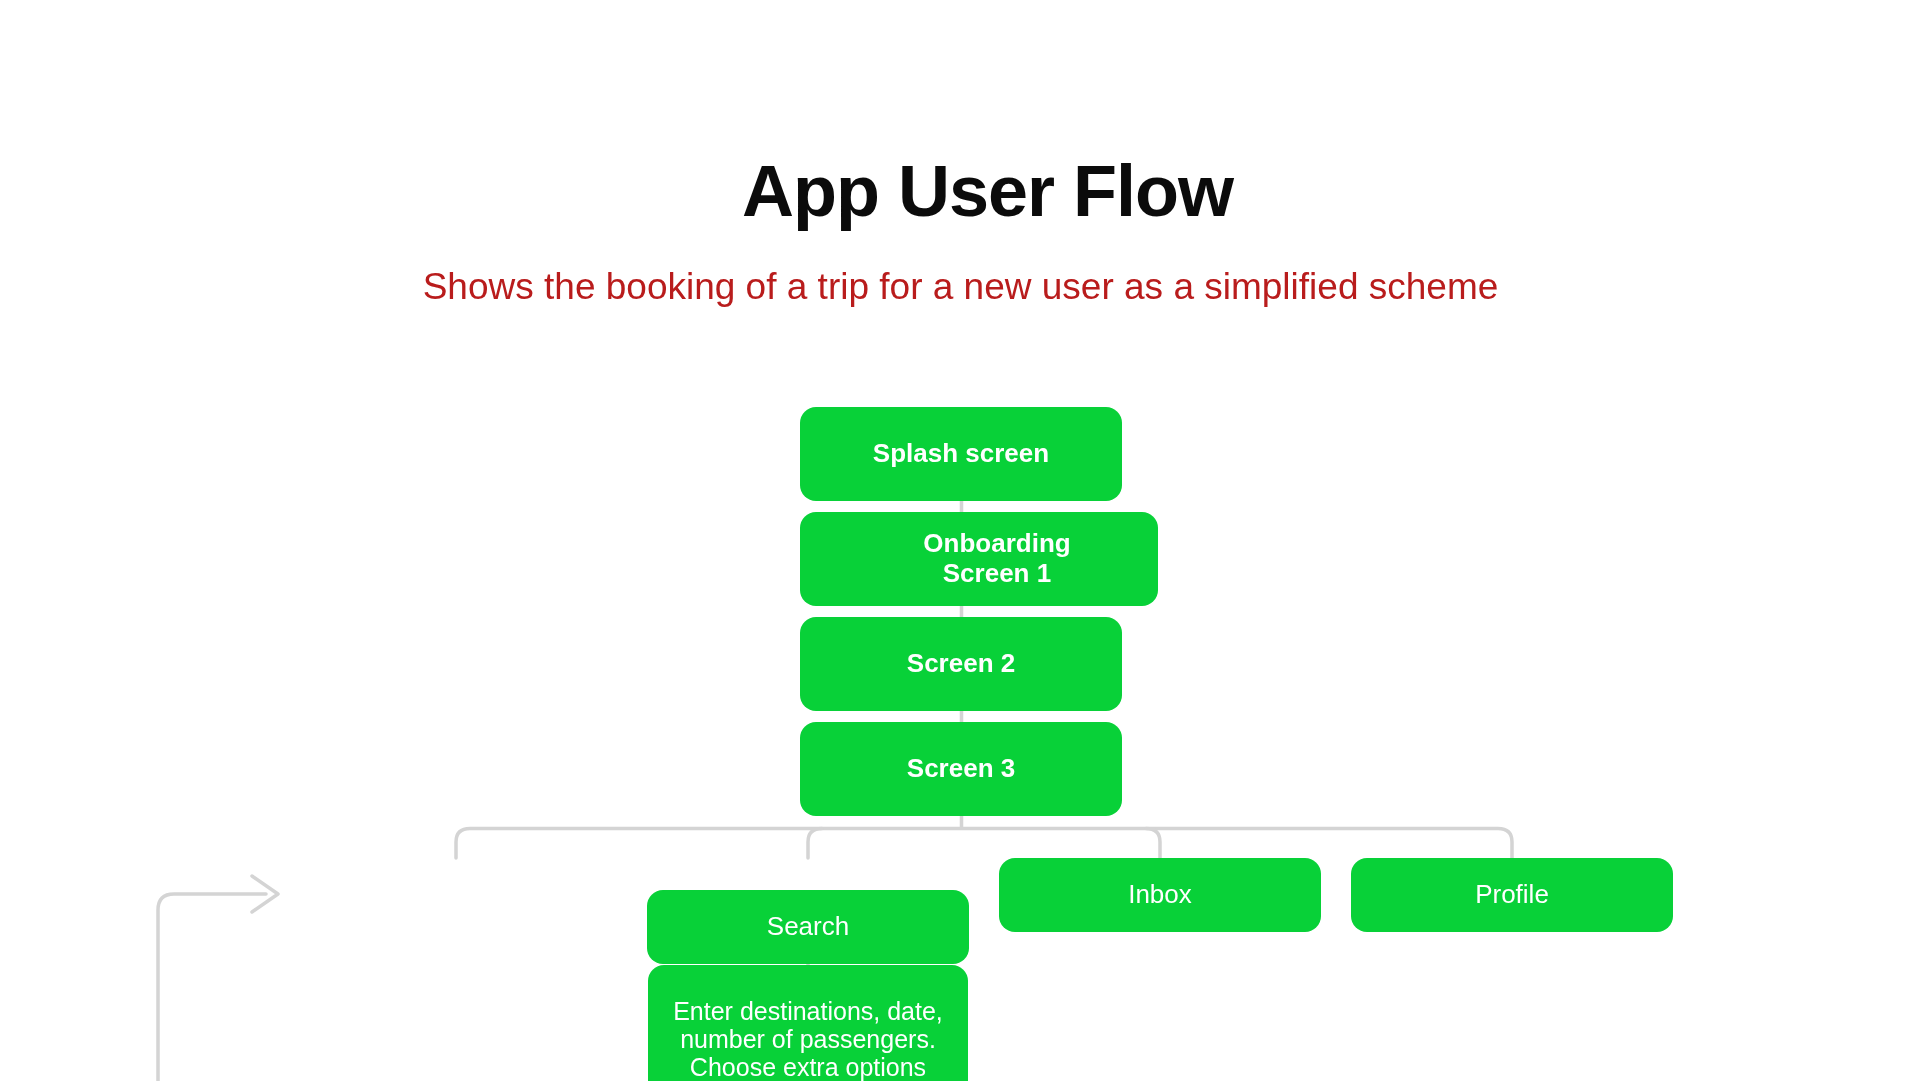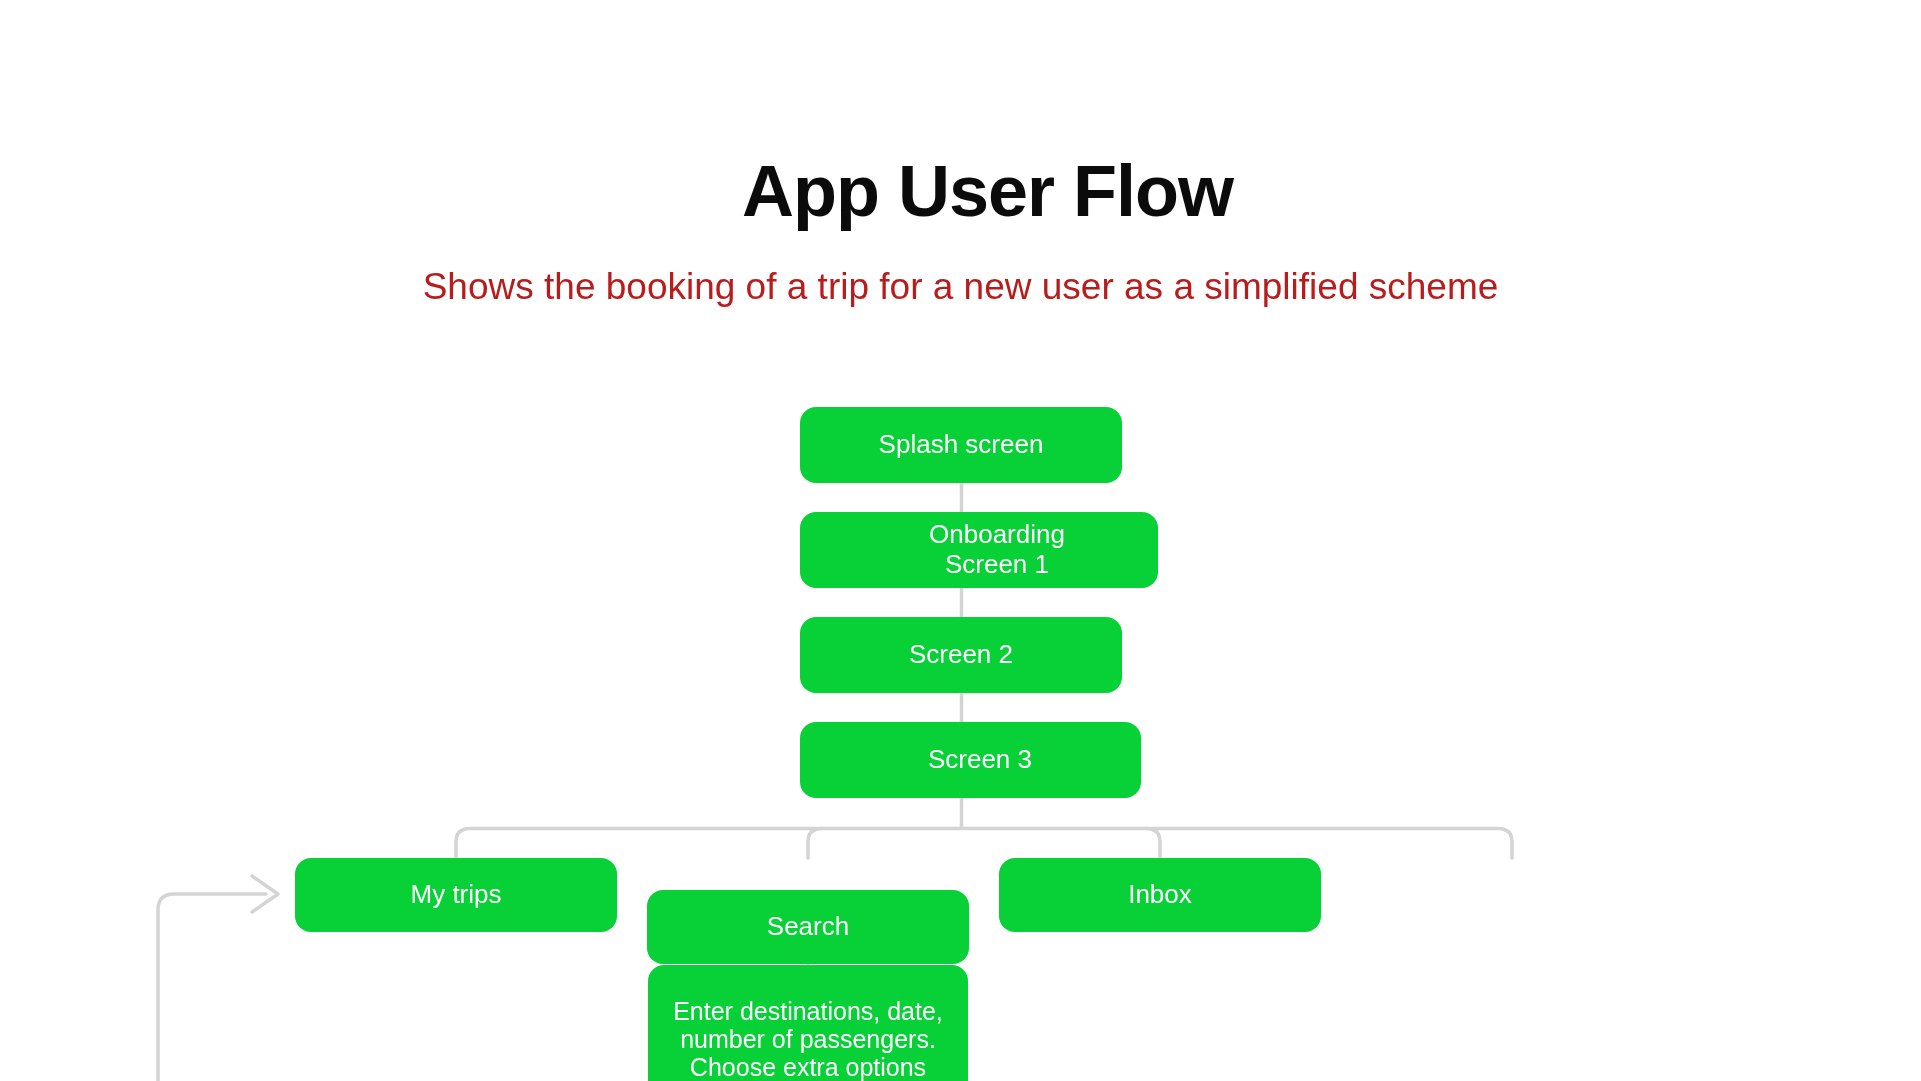--- a/index.html
+++ b/index.html
@@ -53,26 +53,26 @@
     border-radius: 16px;
     display: flex;
     align-items: center;
     justify-content: center;
     text-align: center;
     font-size: 26px;
     font-weight: 400;
     line-height: 1.15;
     white-space: pre-line;
   }
-  .node-col  { left: 800px; width: 322px; height: 76px; }
+  .node-col  { left: 800px; width: 322px; height: 94px; font-weight: bold; }
   .node-row  { top: 858px;  width: 322px; height: 74px; }
   #node-splash     { top: 407px; }
   #node-onboarding { top: 512px; padding-left: 36px; }
   #node-screen2    { top: 617px; }
-  #node-screen3    { top: 722px; padding-left: 19px; }
+  #node-screen3    { top: 722px; }
   #node-mytrips { left: 295px;  }
   #node-search  { left: 647px; margin-top: 32px;  }
   #node-inbox   { left: 999px;  }
   #node-profile { left: 1351px; }
   #node-search-detail {
     left: 648px; top: 965px;
     width: 320px; height: 148px;
     font-size: 25px;
     line-height: 1.13;
     padding: 0 6px;
@@ -110,32 +110,32 @@
   </div>
 
   <div class="node node-col" id="node-screen2">
     <span>Screen 2</span>
   </div>
 
   <div class="node node-col" id="node-screen3">
     <span>Screen 3</span>
   </div>
 
-  <div class="node node-row" id="node-mytrips">
-    <span>My trips</span>
-  </div>
 
   <div class="node node-row" id="node-search">
     <span>Search</span>
   </div>
 
   <div class="node node-row" id="node-inbox">
     <span>Inbox</span>
   </div>
 
+  <div class="node node-row" id="node-profile">
+    <span>Profile</span>
+  </div>
 
   <div class="node" id="node-search-detail">
     <span>Enter destinations, date,
 number of passengers.
 Choose extra options</span>
   </div>
 
 </div>
 
 </body></html>

